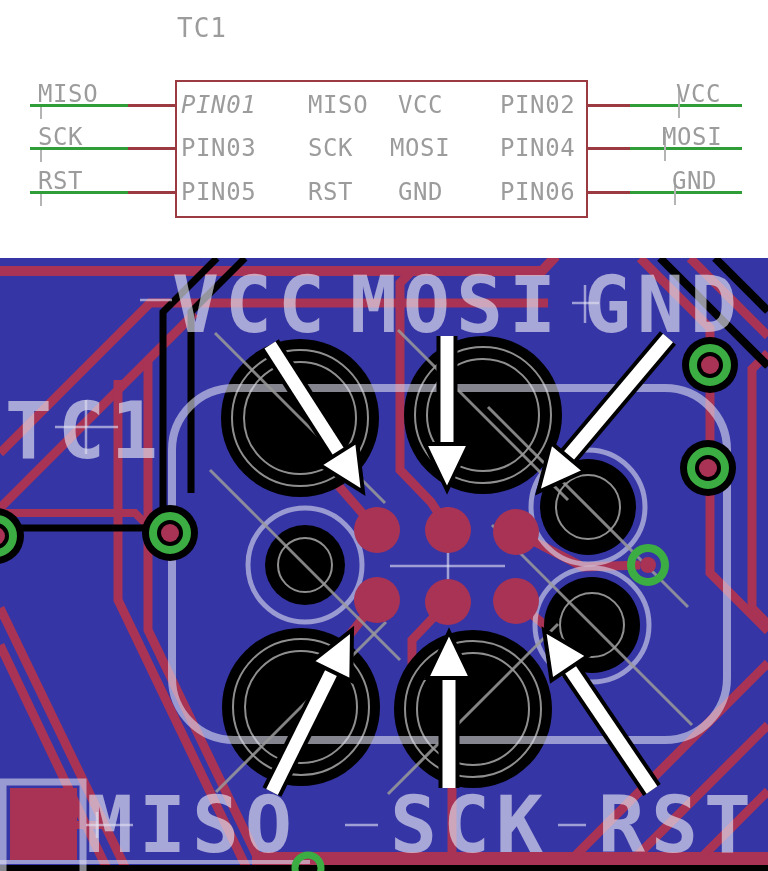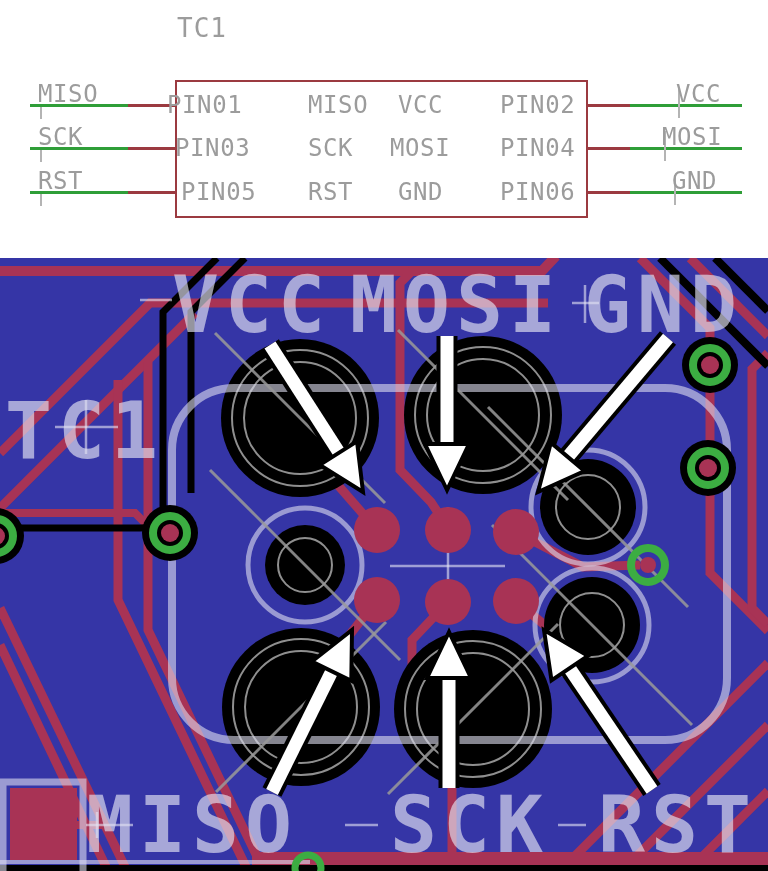--- a/index.html
+++ b/index.html
@@ -53,26 +53,26 @@
     <div class="tick" style="left:664px;top:131px;height:30px;"></div>
     <div class="tick" style="left:674px;top:175px;height:30px;"></div>
 
     <div class="sch-text" style="left:38px;top:82px;">MISO</div>
     <div class="sch-text" style="left:38px;top:125px;">SCK</div>
     <div class="sch-text" style="left:38px;top:169px;">RST</div>
     <div class="sch-text" style="left:676px;top:82px;">VCC</div>
     <div class="sch-text" style="left:662px;top:125px;">MOSI</div>
     <div class="sch-text" style="left:672px;top:169px;">GND</div>
 
-    <div class="sch-text" style="left:167px;top:93px;">PIN01</div>
+    <div class="sch-text" style="left:181px;top:93px;font-style:italic;">PIN01</div>
     <div class="sch-text" style="left:308px;top:93px;">MISO</div>
     <div class="sch-text" style="left:398px;top:93px;">VCC</div>
     <div class="sch-text" style="left:500px;top:93px;">PIN02</div>
 
-    <div class="sch-text" style="left:175px;top:136px;">PIN03</div>
+    <div class="sch-text" style="left:181px;top:136px;">PIN03</div>
     <div class="sch-text" style="left:308px;top:136px;">SCK</div>
     <div class="sch-text" style="left:390px;top:136px;">MOSI</div>
     <div class="sch-text" style="left:500px;top:136px;">PIN04</div>
 
     <div class="sch-text" style="left:181px;top:180px;">PIN05</div>
     <div class="sch-text" style="left:308px;top:180px;">RST</div>
     <div class="sch-text" style="left:398px;top:180px;">GND</div>
     <div class="sch-text" style="left:500px;top:180px;text-align:center;">PIN06</div>
   </div>
 

